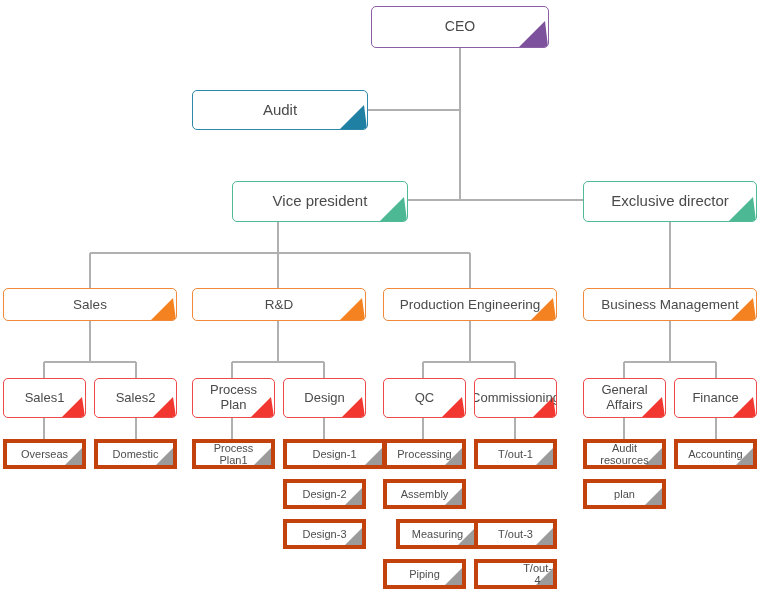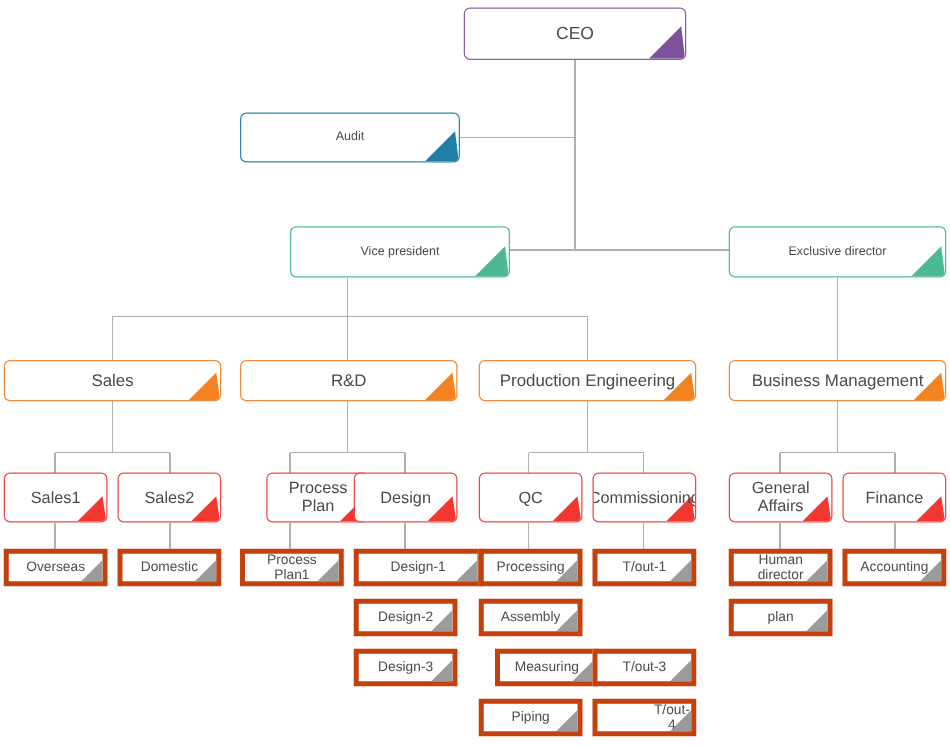--- a/index.html
+++ b/index.html
@@ -90,21 +90,21 @@
   .c-green .corner { border-left-width: 24px; border-bottom-width: 24px; border-bottom-color: #4cb894; border-bottom-style: solid; }
 
   .c-orange { border-color: #f0893a; }
   .c-orange .corner { border-left-width: 22px; border-bottom-width: 22px; border-bottom-color: #f58220; border-bottom-style: solid; }
 
   .c-red { border-color: #ef4a4a; }
   .c-red .corner { border-left-width: 20px; border-bottom-width: 20px; border-bottom-color: #f1372f; border-bottom-style: solid; }
 
   
   .lvl-ceo  { font-size: 14px; }
-  .lvl-exec { font-size: 10px; }
+  .lvl-exec { font-size: 15px; }
   .lvl-dept { font-size: 13.5px; }
   .lvl-team { font-size: 13px; }
 </style>
 </head>
 <body>
 
 <div id="chart">
 
   <svg id="wires" viewBox="0 0 760 598" width="760" height="598">
     <g stroke="#b0b0b0" stroke-width="1.1" fill="none" shape-rendering="crispEdges">
@@ -199,21 +199,21 @@
   <div class="node pill c-red lvl-team" style="left:3px; top:378px; width:83px; height:40px;">
     <span class="lbl">Sales1</span>
     <span class="corner"></span>
   </div>
 
   <div class="node pill c-red lvl-team" style="left:94px; top:378px; width:83px; height:40px;align-items:center;">
     <span class="lbl">Sales2</span>
     <span class="corner"></span>
   </div>
 
-  <div class="node pill c-red lvl-team" style="left:192px; top:378px; width:83px; height:40px;margin-left:21px;">
+  <div class="node pill c-red lvl-team" style="left:192px; top:378px; width:83px; height:40px;">
     <span class="lbl">Process Plan</span>
     <span class="corner"></span>
   </div>
 
   <div class="node pill c-red lvl-team" style="left:283px; top:378px; width:83px; height:40px;">
     <span class="lbl">Design</span>
     <span class="corner"></span>
   </div>
 
   <div class="node pill c-red lvl-team" style="left:383px; top:378px; width:83px; height:40px;">
@@ -288,21 +288,21 @@
   <div class="node leaf" style="left:474px; top:519px; width:83px; height:30px;">
     <span class="lbl">T/out-3</span>
     <span class="corner"></span>
   </div>
   <div class="node leaf" style="left:474px; top:559px; width:83px; height:30px;padding-left:44px;">
     <span class="lbl">T/out-4</span>
     <span class="corner"></span>
   </div>
 
   <div class="node leaf" style="left:583px; top:439px; width:83px; height:30px;">
-    <span class="lbl">Human director</span>
+    <span class="lbl">Audit resources</span>
     <span class="corner"></span>
   </div>
   <div class="node leaf" style="left:583px; top:479px; width:83px; height:30px;">
     <span class="lbl">plan</span>
     <span class="corner"></span>
   </div>
 
   <div class="node leaf" style="left:674px; top:439px; width:83px; height:30px;">
     <span class="lbl">Accounting</span>
     <span class="corner"></span>

